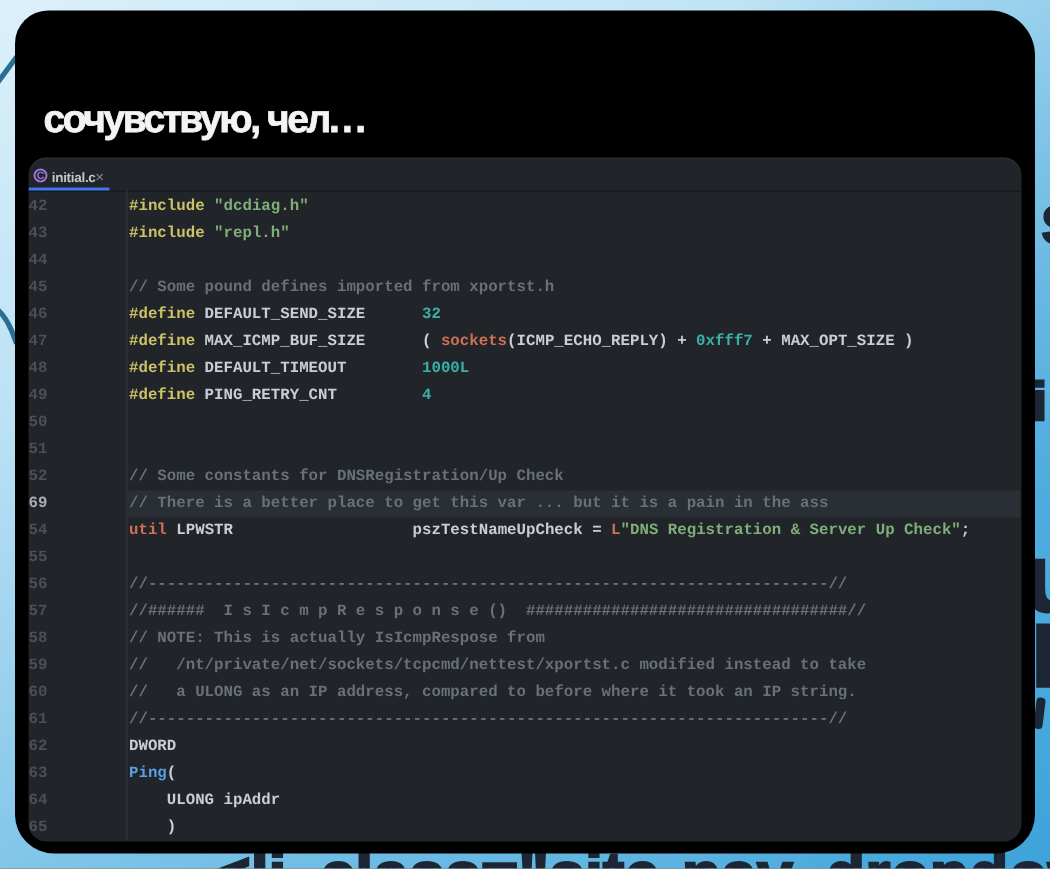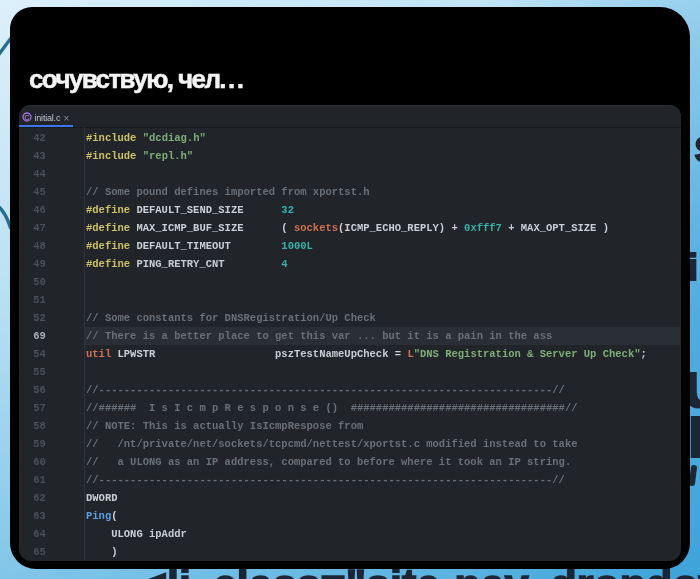--- a/index.html
+++ b/index.html
@@ -10,26 +10,26 @@
   .card{position:absolute;left:10px;top:7px;width:680px;height:562px;background:#000;
     border-radius:22px 30px 26px 26px}
   .path{position:absolute;left:29px;top:12px;color:#f3f3f3;font-size:26px;font-weight:400;
     letter-spacing:-1.15px;white-space:pre;-webkit-text-stroke:0.7px #f3f3f3}
   .msg{position:absolute;left:29px;top:64px;color:#f4f4f4;font-size:26px;font-weight:700;
     letter-spacing:-1.6px;white-space:pre;-webkit-text-stroke:0.5px #f4f4f4}
   .editor{position:absolute;left:19px;top:105px;width:662px;height:456px;background:#212429;
     border-radius:12px;overflow:hidden;box-shadow:inset 0 1px 0 #2c2f35}
   .tabbar{position:absolute;left:0;top:0;width:100%;height:22px;border-bottom:1px solid #17191d}
   .tabu{position:absolute;left:0;top:20px;width:54px;height:2px;background:#3d74f0}
-  .tabtxt{position:absolute;left:15.5px;top:8px;font-size:9px;color:#c3c7cd;letter-spacing:-0.2px;font-weight:normal}
+  .tabtxt{position:absolute;left:15.5px;top:8px;font-size:9px;color:#c3c7cd;letter-spacing:-0.2px;font-weight:bold}
   .tabx{position:absolute;left:44.5px;top:8px;font-size:10px;color:#878d95}
   .gut{position:absolute;left:64.5px;top:22px;width:1px;height:433px;background:#2e333b}
   .hl{position:absolute;left:65.5px;width:595.5px;height:18px;background:#2a2e35}
   pre{margin:0;font-family:"Liberation Mono",monospace;font-size:10.5px;line-height:18px;font-weight:bold}
-  .lnum{position:absolute;left:0;top:23.9px;width:41px;text-align:center;color:#4a5058}
+  .lnum{position:absolute;left:0;top:23.9px;width:41px;text-align:left;color:#4a5058}
   .code{position:absolute;left:67px;top:23.9px;color:#c9ced6}
   .c{color:#687078}
   .y{color:#ccc167}
   .g{color:#7fae78}
   .o{color:#cf7054}
   .t{color:#38b2a8}
   .b{color:#5b9fe2}
   .an{color:#a8aeb6}
 </style>
 </head>

